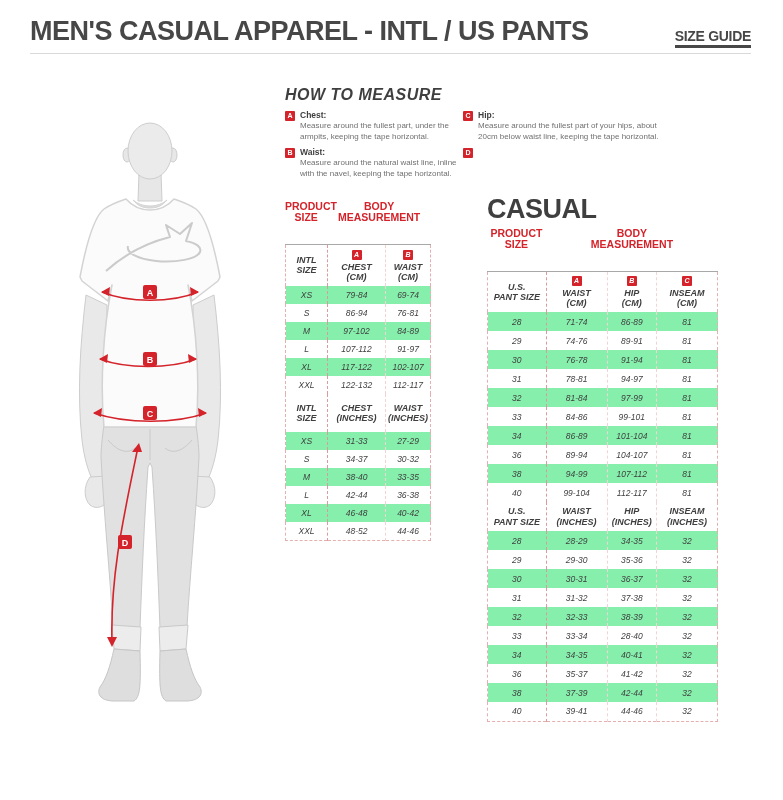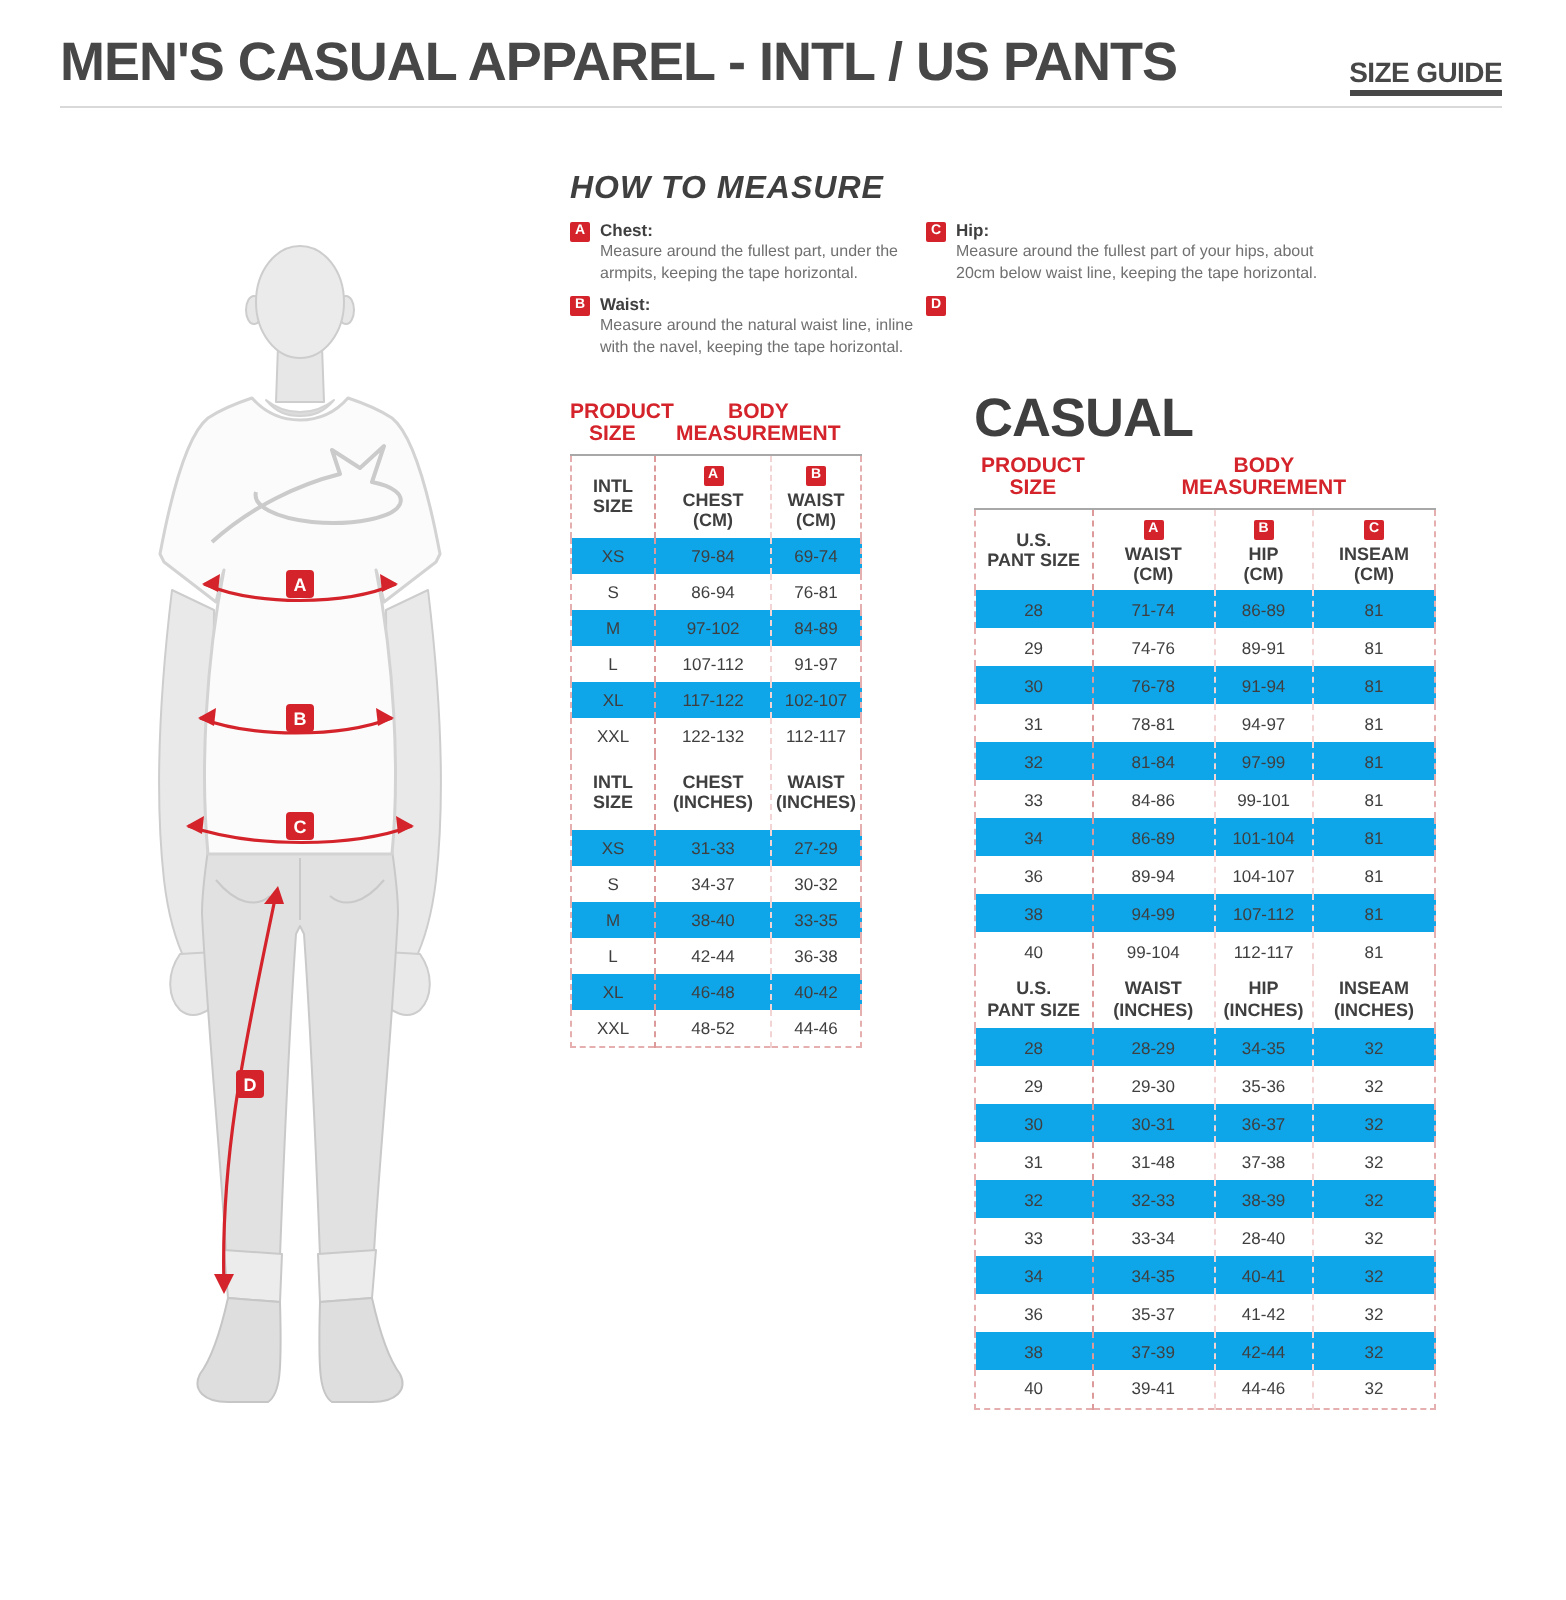--- a/index.html
+++ b/index.html
@@ -43,32 +43,32 @@
   .section-title { font-size: 27px; font-weight: bold; letter-spacing: -0.5px; color: #3f3f3f; line-height: 1; }
   .group-headers { display: flex; margin-top: 5px; }
   .group-headers .gh {
     font-size: 10.5px; font-weight: bold; color: #d4232a; text-align: center;
     line-height: 1.08; white-space: pre-line;
   }
   .tops-section  .gh-size { width: 29%; } .tops-section  .gh-body { width: 71%; }
   .pants-section .gh-size { width: 25.5%; } .pants-section .gh-body { width: 74.5%; }
 
   table.size-table {
-    border-collapse: collapse; table-layout: fixed; margin-top: 3px; width: 100%;
-    border: 1px dashed #e5afaf; border-top: 1px solid #a8a8a8;
+    border-collapse: collapse; table-layout: fixed; margin-top: 20px; width: 100%;
+    border: 1px dashed #e5afaf; border-top: 1px solid #a8a8a8; font-style: italic;
   }
   .size-table th, .size-table td {
     padding: 0; text-align: center; vertical-align: middle; color: #3f3f3f;
   }
   .size-table th { font-size: 9px; font-weight: bold; line-height: 1.15; white-space: pre-line; }
   .size-table td { font-size: 8.5px; }
   .size-table th:first-child, .size-table td:first-child { border-right: 1px dashed #dd9a9a; }
   .size-table th:not(:first-child):not(:last-child),
   .size-table td:not(:first-child):not(:last-child) { border-right: 1px dashed #f3d4d4; }
-  tr.striped { background: #0ea5e9; }
+  tr.striped { background: #86efac; }
 
   .tops-section  thead tr { height: 42px; }
   .pants-section thead tr { height: 41px; }
   .tops-section  tbody[data-rows] tr { height: 18px; }
   .pants-section tbody[data-rows] tr { height: 19px; }
   .tops-section  tr.mid-header { height: 38px; background: #fff; }
   .pants-section tr.mid-header { height: 29px; background: #fff; }
 
   .h-badge {
     display: inline-block; width: 10px; height: 10px; margin-bottom: 2px;
@@ -391,21 +391,21 @@
           <td>32</td>
         </tr>
         <tr class="striped">
           <td>30</td>
           <td>30-31</td>
           <td>36-37</td>
           <td>32</td>
         </tr>
         <tr>
           <td>31</td>
-          <td>31-48</td>
+          <td>31-32</td>
           <td>37-38</td>
           <td>32</td>
         </tr>
         <tr class="striped">
           <td>32</td>
           <td>32-33</td>
           <td>38-39</td>
           <td>32</td>
         </tr>
         <tr>

